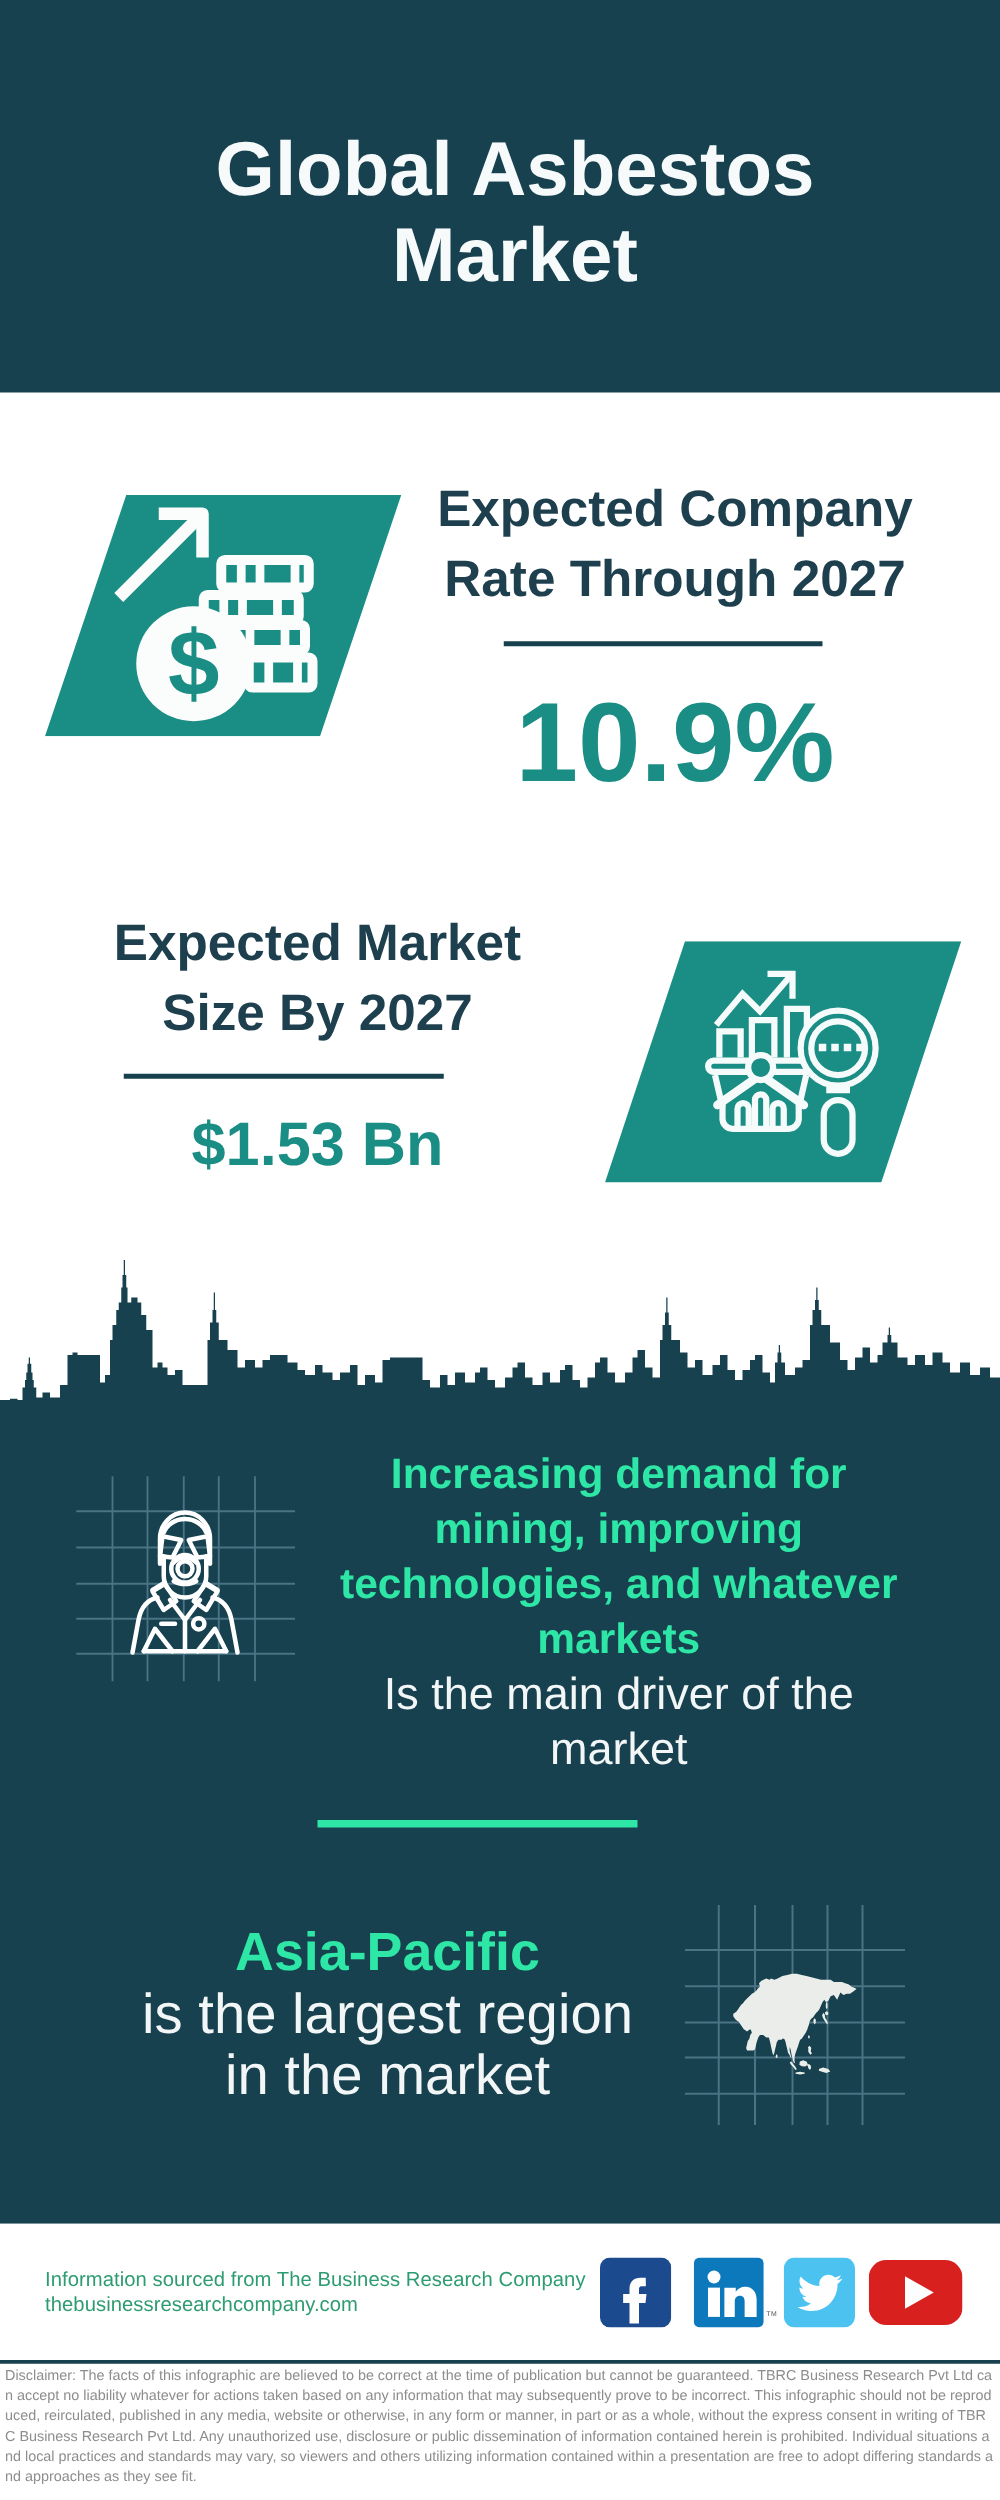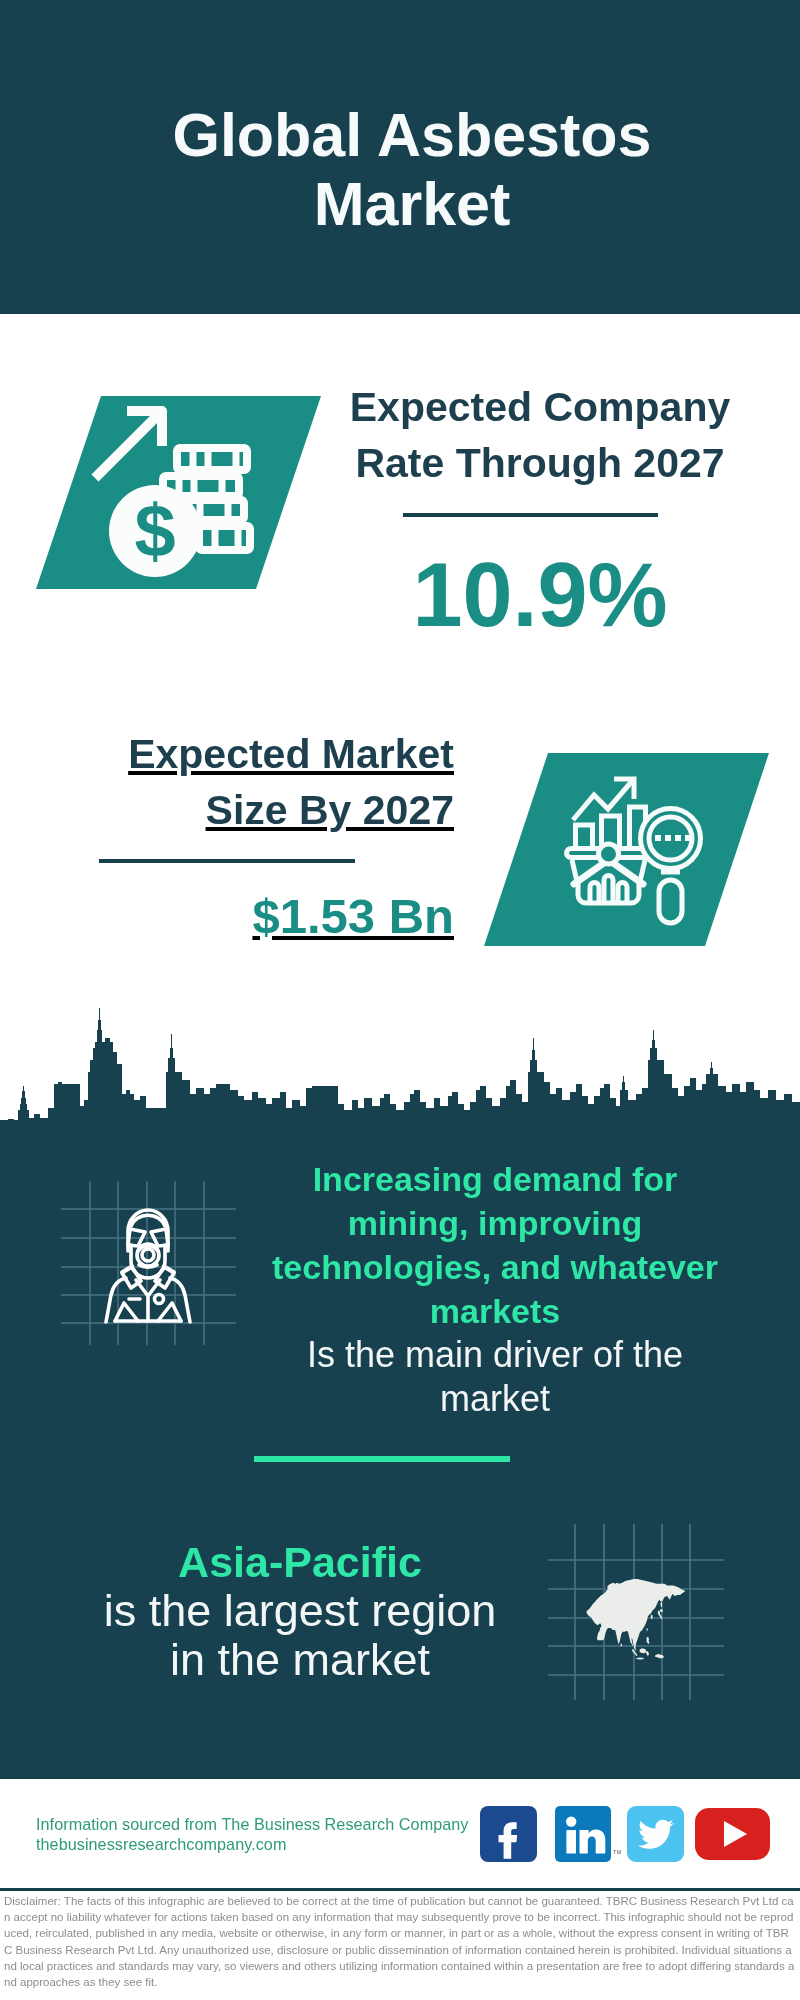--- a/index.html
+++ b/index.html
@@ -10,32 +10,32 @@
   .header-title{position:absolute;left:0;top:89px;width:800px;text-align:center;margin:12px;color:#f7fafa;
        font-size:61px;font-weight:bold;line-height:69px;letter-spacing:0px;}
 
   
   .stat1-icon{position:absolute;left:36px;top:396px;width:285px;height:193px;}
   .stat1-text{position:absolute;left:340px;top:379px;width:400px;text-align:center;}
   .stat-label{color:#1d3f4e;font-size:41px;font-weight:bold;line-height:56px;}
   .stat-rule{height:4px;background:#17414f;margin:0 auto;}
   .stat-value{color:#1a8e84;font-weight:bold;}
 
-  .stat2-text{position:absolute;left:54px;top:726px;width:400px;text-align:right;text-decoration:underline;}
+  .stat2-text{position:absolute;left:54px;top:726px;width:400px;text-align:center;}
   .stat2-icon{position:absolute;left:484px;top:753px;width:285px;height:193px;}
 
   
   .dark{position:absolute;left:0;top:1120px;width:800px;height:659px;background:#17414f;}
 
   .driver-icon{position:absolute;left:58px;top:1177px;width:185px;height:170px;}
   .driver-text{position:absolute;left:255px;top:1157px;width:480px;text-align:center;}
   .driver-hi{color:#2ee6a5;font-size:34px;font-weight:bold;line-height:44px;}
   .driver-sub{color:#f2f6f7;font-size:36px;font-weight:normal;line-height:44px;}
   .green-rule{position:absolute;left:254px;top:1456px;width:256px;height:6px;background:#2ee6a5;}
-  .region-text{position:absolute;left:55px;top:1538px;width:490px;text-align:center;}
+  .region-text{position:absolute;left:65px;top:1538px;width:490px;text-align:center;}
   .region-hi{color:#2ee6a5;font-size:43px;font-weight:bold;line-height:48px;}
   .region-sub{color:#f2f6f7;font-size:45px;font-weight:normal;line-height:49px;}
 
   .footer{position:absolute;left:0;top:1779px;width:800px;height:83px;background:#ffffff;}
   .src{position:absolute;left:36px;top:35px;color:#2e9c72;font-size:16.2px;line-height:20px;letter-spacing:0.05px;}
   .social{position:absolute;top:27px;}
   .tm{position:absolute;left:613px;top:70px;font-size:5.5px;color:#555;letter-spacing:0.5px;}
   .hrule{position:absolute;left:0;top:1888px;width:800px;height:3px;background:#17414f;}
   .disclaimer{position:absolute;left:4px;top:1893px;width:793px;color:#8d8d8d;font-size:11.5px;line-height:16.2px;text-align:left;word-break:break-all;letter-spacing:0px;}
   .region-map{position:absolute;left:548px;top:1522px;width:176px;height:180px;}

